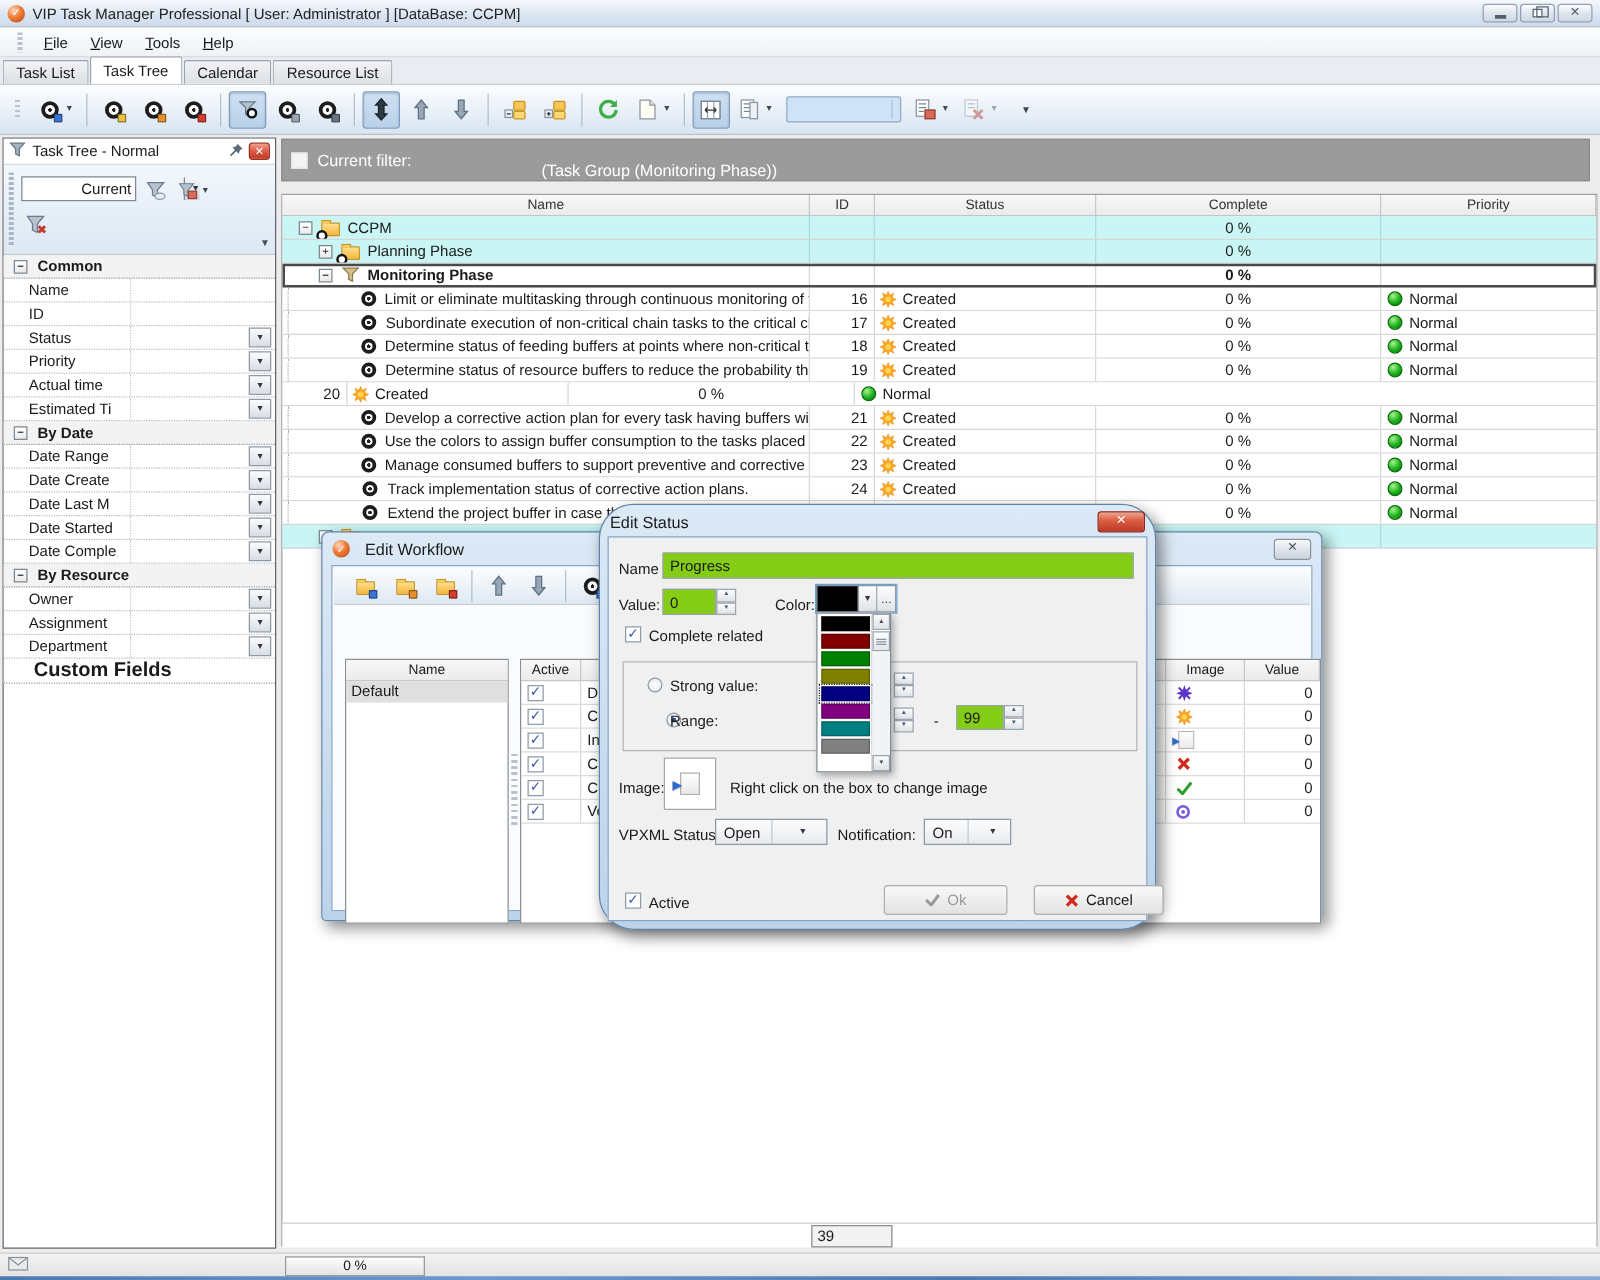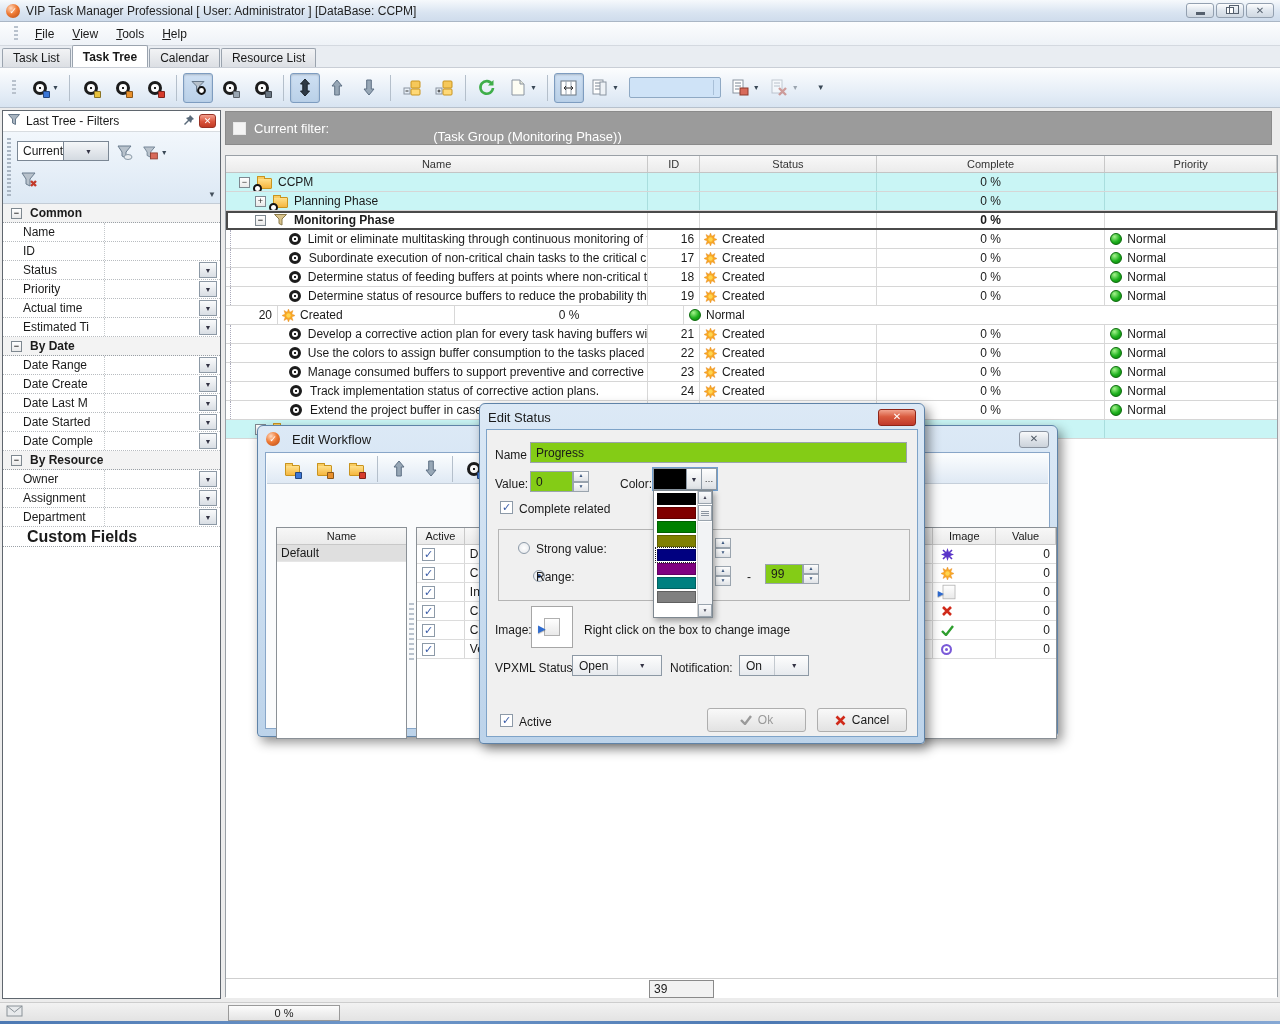--- a/index.html
+++ b/index.html
@@ -21,21 +21,21 @@
 
   
   #menubar { left:0; top:22px; width:1280px; height:24px; background:linear-gradient(#fcfdfe,#eef2f7); border-bottom:1px solid #d4d9e0; display:flex; align-items:center; padding-left:14px; }
   .grip { width:4px; height:16px; margin-right:8px; background:repeating-linear-gradient(#b9c2cd 0 2px,transparent 2px 4px); }
   .menu-item { padding:3px 9px; font-size:12px; }
   .menu-item u { text-decoration:underline; }
 
   
   #tabbar { left:0; top:46px; width:1280px; height:22px; background:#e9edf2; display:flex; align-items:flex-end; padding-left:2px; border-bottom:1px solid #c9ced6; }
   .tab { height:19px; padding:2px 10px; border:1px solid #9aa3ae; border-bottom:none; background:linear-gradient(#f2f3f5,#dcdfe4); margin-right:1px; border-radius:2px 2px 0 0; font-size:12px; }
-  .tab.active { height:22px; background:#fff; position:relative; z-index:2; padding-top:4px;font-weight:bold; }
+  .tab.active { height:22px; background:#fff; position:relative; z-index:2; padding-top:4px; }
 
   
   #toolbar { left:0; top:68px; width:1280px; height:40px; background:linear-gradient(#fcfdfe,#e3ecf6 70%,#d8e4f1); border-bottom:1px solid #b7c1cd; display:flex; align-items:center; padding-left:12px; gap:2px; }
   .tb-btn { position:relative; height:30px; min-width:30px; border:1px solid transparent; border-radius:3px; background:transparent; display:inline-flex; align-items:center; justify-content:center; padding:0 3px; }
   .tb-btn.pressed { border-color:#7d9cc0; background:linear-gradient(#cfe0f3,#b9d0e8); box-shadow:inset 0 1px 2px rgba(0,0,0,.18); }
   .tb-btn.disabled { opacity:.45; }
   .tb-sep { width:1px; height:26px; background:#b4bfcb; margin:0 4px; }
   .caret { font-size:7px; color:#3a4856; margin-left:2px; }
   .tb-combo { width:92px; height:21px; background:#cfe3f7; border:1px solid #8fa9c4; border-radius:2px; position:relative; margin:0 4px; }
   .tb-combo::after { content:""; position:absolute; right:6px; top:2px; bottom:2px; width:1px; background:#a9c0d8; }
@@ -59,21 +59,21 @@
 
   
   #sidebar { left:2px; top:110px; width:219px; height:889px; background:#fff; border:1px solid #5f666e; }
   #sb-head { height:21px; display:flex; align-items:center; padding:0 4px; border-bottom:1px solid #d8dce0; background:#fff; }
   #sb-title { font-size:12px; margin-left:5px; }
   #sb-pin { margin-left:auto; }
   #sb-close { width:17px; height:14px; margin-left:4px; border:1px solid #9a3326; border-radius:3px; background:linear-gradient(#f3a08e,#d9543c 55%,#c13a24); color:#fff; font-size:9px; font-weight:bold; display:flex; align-items:center; justify-content:center; line-height:1; }
   #sb-toolbar { height:72px; background:linear-gradient(#f2f7fc,#dce8f4); border-bottom:1px solid #c3ccd6; position:relative; padding:8px 0 0 14px; }
   #sb-grip { position:absolute; left:4px; top:6px; width:4px; height:58px; background:repeating-linear-gradient(#aab6c3 0 2px,transparent 2px 4px); }
   .sb-combo { display:inline-flex; width:92px; height:20px; border:1px solid #7b8794; background:#fff; align-items:center; }
-  .sb-combo span { flex:1; padding-left:5px; font-size:12px; }
+  .sb-combo span { flex:1; padding-left:5px; font-size:12px;margin-left:42px; }
   .sb-combo .dd { width:14px; height:18px; border-left:1px solid #7b8794; background:linear-gradient(#f4f6f8,#d4dae1); font-size:7px; display:flex; align-items:center; justify-content:center; color:#334; }
   .sb-tool { display:inline-flex; align-items:center; justify-content:center; width:26px; height:24px; vertical-align:middle; }
   #sb-overflow { position:absolute; right:4px; bottom:4px; font-size:8px; color:#44505c; }
   #sb-grid { position:relative; background:#fff; }
   .sb-sec { height:19px; display:flex; align-items:center; background:#f3f3f3; border-bottom:1px dotted #9aa0a6; font-weight:bold; padding-left:8px; gap:8px; font-size:12px; }
   .sb-row { height:19px; display:flex; align-items:center; border-bottom:1px dotted #b8bcc0; position:relative; }
   .sb-row .lbl { width:82px; margin-left:20px; font-size:12px; overflow:hidden; white-space:nowrap; border-right:1px dotted #c6cacd; height:100%; display:flex; align-items:center; }
   .sb-row .ddbtn { position:absolute; right:3px; top:1px; }
   .sb-custom { height:20px; display:flex; align-items:center; font-weight:bold; padding-left:24px; border-bottom:1px dotted #9aa0a6; font-size:16px; }
 
@@ -123,21 +123,21 @@
   #wf-right .hrow { display:flex; height:17px; background:linear-gradient(#f7f7f7,#ebebeb); border-bottom:1px solid #c8c8c8; font-size:11px; }
   #wf-right .hc { border-right:1px solid #c8c8c8; display:flex; align-items:center; justify-content:center; }
   .wf-row { display:flex; height:19px; border-bottom:1px solid #dcdcdc; font-size:12px; }
   .wf-cell { border-right:1px solid #d8d8d8; display:flex; align-items:center; overflow:hidden; white-space:nowrap; }
   .wfc-active { width:48px; padding-left:5px; }
   .wfc-name { width:470px; padding-left:5px; }
   .wfc-image { width:63px; padding-left:8px; }
   .wfc-value { width:60px; justify-content:flex-end; padding-right:6px; border-right:none; }
 
   
-  #es-dialog { left:479px; top:403px; width:446px; height:341px; z-index:20; }
+  #es-dialog { left:479px; top:403px; width:446px; height:341px; z-index:20;border-radius:28px; }
   #es-client { position:absolute; left:6px; right:6px; top:25px; bottom:6px; background:#f0f0f0; border:1px solid #7ea3c8; }
   .es-label { position:absolute; font-size:12px; color:#1a1a1a; }
   .tbox { position:absolute; background:#84cc16; border:1px solid #9aa4ae; font-size:12px; display:flex; align-items:center; padding-left:5px; }
   .combo { position:absolute; height:21px; border:1px solid #8d99a5; background:linear-gradient(#fdfdfd,#e7eaee); display:flex; align-items:center; font-size:12px; }
   .combo span { flex:1; padding-left:6px; }
   .combo .dd { width:16px; align-self:stretch; display:flex; align-items:center; justify-content:center; font-size:7px; color:#334; border-left:1px solid #c3c9cf; }
   #es-groupbox { position:absolute; left:11px; top:99px; width:412px; height:72px; border:1px solid #b4b4b4; background:#f0f0f0; }
   #es-palette { position:absolute; left:166px; top:60px; width:60px; height:128px; background:#fff; border:1px solid #7e8890; box-shadow:2px 3px 6px rgba(0,0,0,.35); z-index:5; display:flex; }
   .pal-col { flex:1; padding:2px 1px 2px 3px; display:flex; flex-direction:column; gap:2px; }
   .pal-sw { height:12px; border:1px solid rgba(0,0,0,.25); }
@@ -347,21 +347,21 @@
       <span class="tb-btn">
         <span class="caret" style="font-size:8px">▼</span>
       </span>
     </div>
 
   <div id="sidebar" class="abs">
     <div id="sb-head">
       <span><svg width="14" height="13" viewBox="0 0 14 13">
             <path d="M1.5 1.5h11L8.5 6v5.5l-3-1.5V6z" fill="#a8b4c0" stroke="#66788a"></path>
           </svg></span>
-      <span id="sb-title">Last Tree - Filters</span>
+      <span id="sb-title">Task Tree - Normal</span>
       <span id="sb-pin"><svg width="12" height="12" viewBox="0 0 12 12">
             <path d="M7 1l4 4-2 1-1 3-2-2-4 4-1-1 4-4-2-2 3-1z" fill="#5a6a7a"></path>
           </svg></span>
       <span id="sb-close">✕</span>
     </div>
     <div id="sb-toolbar">
       <span id="sb-grip"></span>
       <span class="sb-combo">
         <span>Current</span>
         <span class="dd">▼</span>
@@ -996,21 +996,21 @@
 
       <span class="cb abs" style="left:13px;top:284px">✓</span>
       <span class="es-label" style="left:32px;top:285px">Active</span>
 
       <span class="btn disabled" style="left:220px;top:278px;width:99px">
           <svg width="12" height="10" viewBox="0 0 12 10">
             <path d="M1 5l4 4 6-8" fill="none" stroke="#9a9a9a" stroke-width="2.4"></path>
           </svg>
           <span>Ok</span>
         </span>
-      <span class="btn" style="left:330px;top:278px;width:90px">
+      <span class="btn" style="left:340px;top:278px;width:104px">
           <svg width="11" height="11" viewBox="0 0 11 11">
             <path d="M1.5 1.5l8 8M9.5 1.5l-8 8" stroke="#d02a1a" stroke-width="2.6"></path>
           </svg>
           <span>Cancel</span>
         </span>
     </div>
   </div>
 
 </div>
 

